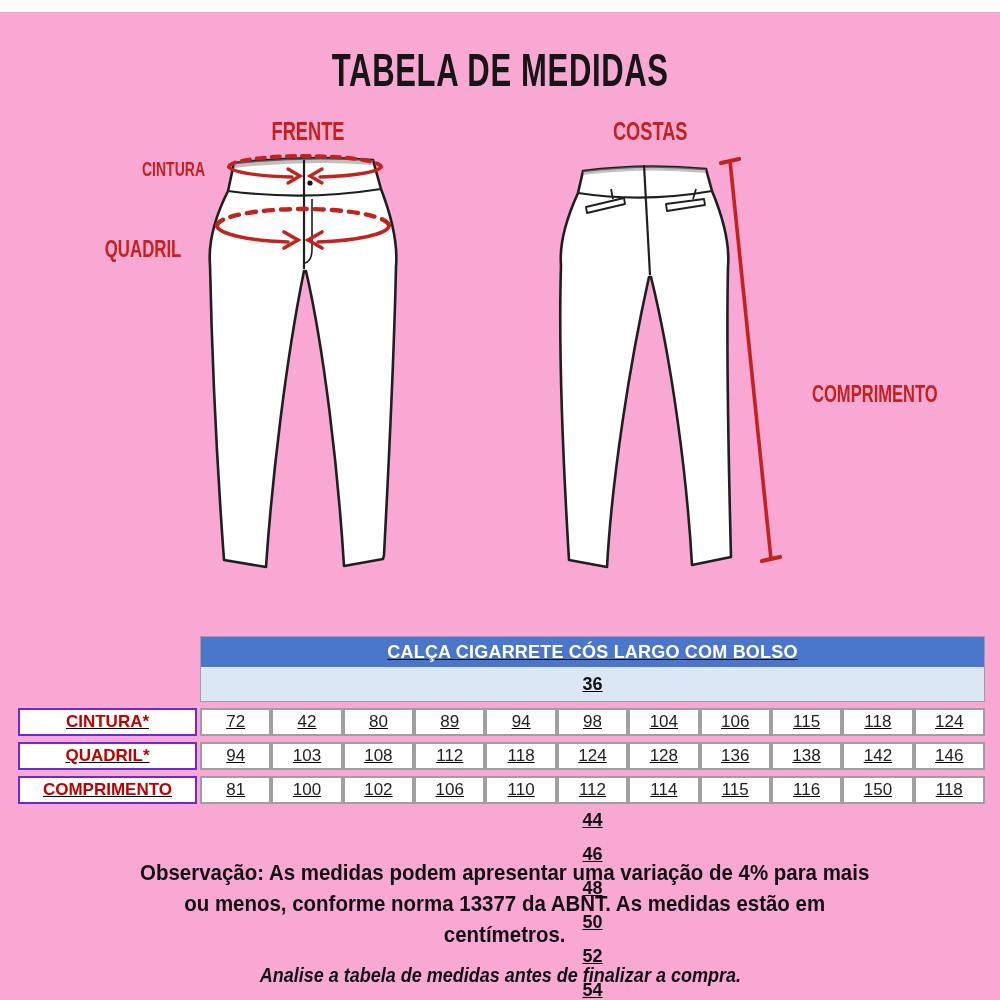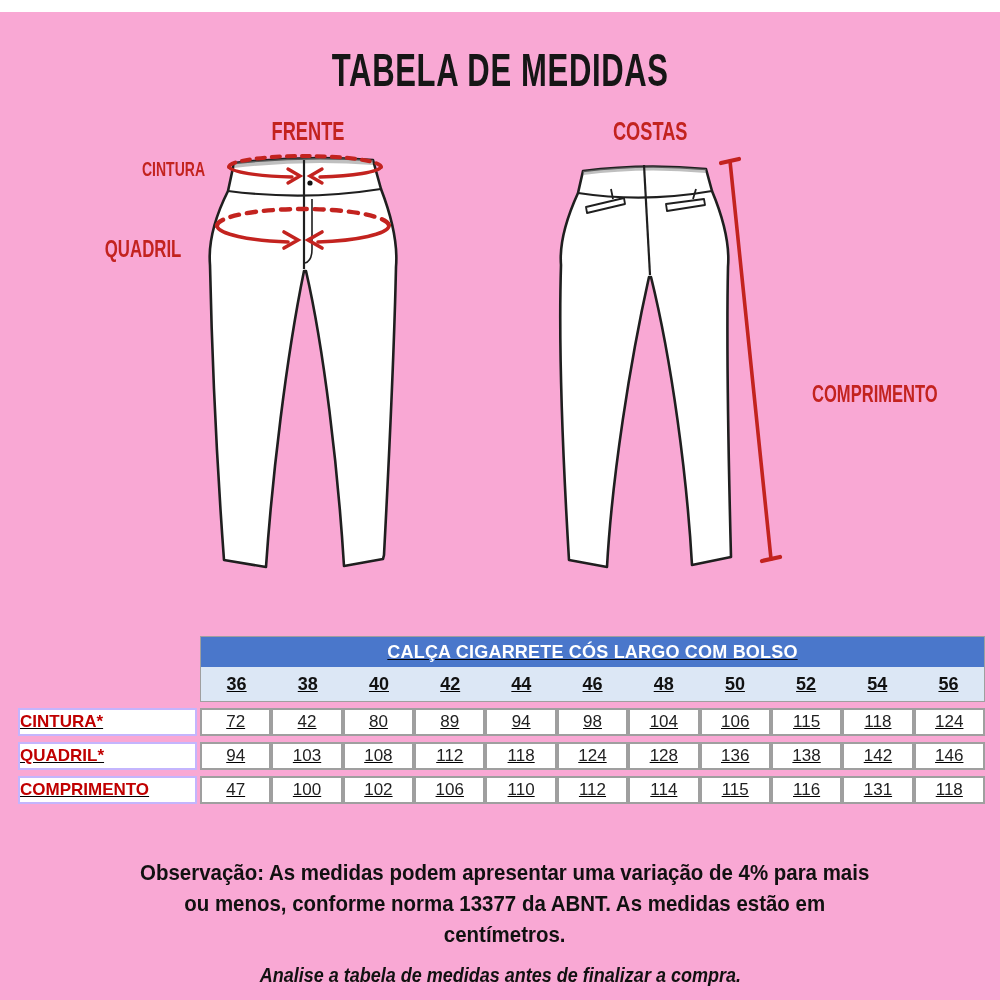--- a/index.html
+++ b/index.html
@@ -27,25 +27,25 @@
 
   svg.diagram{position:absolute;}
   .svg-front{left:200px;top:135px;}
   .svg-back{left:550px;top:135px;}
 
   
   .table-wrap{position:absolute;left:18px;top:624px;width:967px;font-size:17px;text-decoration:underline;}
   .t-head{margin-left:182px;height:30px;background:#4a77cb;border:1px solid #9f9f9f;border-bottom:none;
           color:#fff;font-weight:bold;font-size:18px;text-align:center;line-height:30px;letter-spacing:.2px;}
   .t-sizes{margin-left:182px;height:34px;background:#dce7f5;border:1px solid #9f9f9f;border-top:none;
-           display:flex;}
+           display:flex;flex-direction:column;}
   .t-sizes .scell{flex:1;text-align:center;line-height:34px;font-weight:bold;font-size:18px;color:#111;}
   .t-row{display:flex;margin-top:6px;height:28px;}
-  .t-row .lcell{width:179px;margin-right:3px;border:2px solid #c4b5fd;background:#fff;box-sizing:border-box;
-                color:#c00000;font-weight:bold;line-height:24px;font-size:17px;}
+  .t-row .lcell{width:179px;margin-right:3px;border:2px solid #6d28d9;background:#fff;box-sizing:border-box;
+                color:#c00000;font-weight:bold;text-align:center;line-height:24px;font-size:17px;}
   .t-row .vcell{flex:1;border:2px solid #9f9f9f;background:#fff;box-sizing:border-box;
                 text-align:center;line-height:24px;color:#222;font-size:17px;}
 
   
   .note-circ{position:absolute;left:225px;top:796px;font-size:20px;font-weight:bold;font-style:italic;color:#111;}
   .note-circ .cond{transform:scaleX(.9);}
   .note-obs{position:absolute;left:140px;top:845px;color:#111;font-size:22px;font-weight:bold;line-height:31px;text-align:center;}
   .note-obs div{white-space:nowrap;transform:scaleX(.93);transform-origin:left top;}
   .note-final{position:absolute;left:0;right:0;top:952px;text-align:center;
               font-size:20px;font-weight:bold;font-style:italic;color:#111;}
@@ -187,30 +187,30 @@
       <div class="vcell">124</div>
       <div class="vcell">128</div>
       <div class="vcell">136</div>
       <div class="vcell">138</div>
       <div class="vcell">142</div>
       <div class="vcell">146</div>
     </div>
 
     <div class="t-row">
       <div class="lcell">COMPRIMENTO</div>
-      <div class="vcell">47</div>
+      <div class="vcell">81</div>
       <div class="vcell">100</div>
       <div class="vcell">102</div>
       <div class="vcell">106</div>
       <div class="vcell">110</div>
       <div class="vcell">112</div>
       <div class="vcell">114</div>
       <div class="vcell">115</div>
       <div class="vcell">116</div>
-      <div class="vcell">131</div>
+      <div class="vcell">150</div>
       <div class="vcell">118</div>
     </div>
   </div>
 
 
   <div class="note-obs">
     <div>Observação: As medidas podem apresentar uma variação de 4% para mais</div>
     <div>ou menos, conforme norma 13377 da ABNT. As medidas estão em</div>
     <div>centímetros.</div>
   </div>

